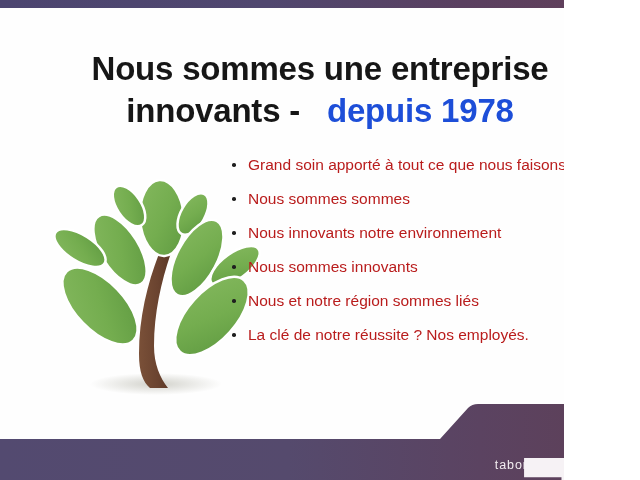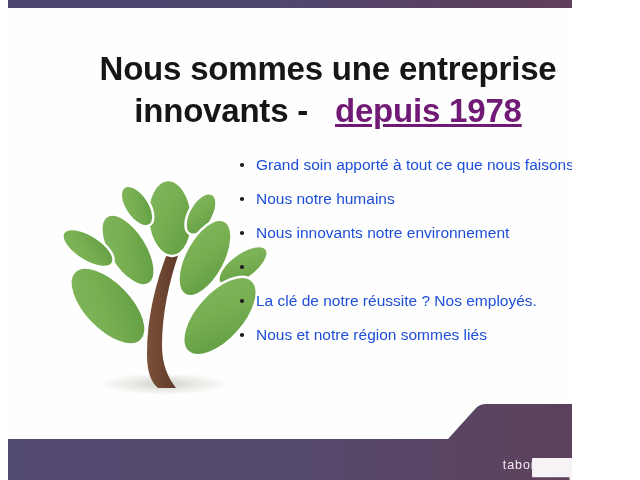--- a/index.html
+++ b/index.html
@@ -15,21 +15,20 @@
     font-family: "Liberation Sans", sans-serif;
     -webkit-font-smoothing: antialiased;
   }
 
   .slide {
     position: relative;
     width: 564px;
     height: 480px;
     background: #fefefe;
     overflow: hidden;
-    margin-left: 8px;
   }
 
   
   .top-stripe {
     position: absolute;
     left: 0;
     top: 0;
     width: 640px;
     height: 8px;
     background: linear-gradient(90deg, #4c4570 0%, #50476f 42%, #5a4060 72%, #633f58 100%);
@@ -48,22 +47,21 @@
     letter-spacing: -0.2px;
     color: #161616;
     padding: 0 18px;
     box-sizing: border-box;
   }
   .heading .line {
     display: block;
     white-space: nowrap;
   }
   .heading .accent {
-    color: #701a75;
-    text-decoration: underline;
+    color: #1d4ed8;
   }
   .heading .spacer {
     display: inline-block;
     width: 9px;
   }
 
   
   .tree-figure {
     position: absolute;
     left: 10px;
@@ -86,21 +84,21 @@
     margin: 0;
     padding: 0;
     list-style: none;
   }
   .bullet-item {
     position: relative;
     height: 34px;
     padding-left: 18px;
     font-size: 15.5px;
     line-height: 26px;
-    color: #1d4ed8;
+    color: #b91c1c;
     white-space: nowrap;
   }
   .bullet-dot {
     position: absolute;
     left: 2px;
     top: 11px;
     width: 3.5px;
     height: 3.5px;
     border-radius: 50%;
     background: #1f1f1f;
@@ -206,36 +204,37 @@
     </svg>
   </figure>
 
   <ul class="bullet-list">
     <li class="bullet-item">
       <span class="bullet-dot"></span>
       <span>Grand soin apporté à tout ce que nous faisons</span>
     </li>
     <li class="bullet-item">
       <span class="bullet-dot"></span>
-      <span>Nous notre humains</span>
+      <span>Nous sommes sommes</span>
     </li>
     <li class="bullet-item">
       <span class="bullet-dot"></span>
       <span>Nous innovants notre environnement</span>
     </li>
     <li class="bullet-item">
       <span class="bullet-dot"></span>
+      <span>Nous sommes innovants</span>
+    </li>
+    <li class="bullet-item">
+      <span class="bullet-dot"></span>
+      <span>Nous et notre région sommes liés</span>
     </li>
     <li class="bullet-item">
       <span class="bullet-dot"></span>
       <span>La clé de notre réussite ? Nos employés.</span>
-    </li>
-    <li class="bullet-item">
-      <span class="bullet-dot"></span>
-      <span>Nous et notre région sommes liés</span>
     </li>
   </ul>
 
   <div class="brand-bar">
     <svg viewBox="0 0 640 80" preserveAspectRatio="none" xmlns="http://www.w3.org/2000/svg" aria-hidden="true">
       <defs>
         <linearGradient id="barGrad" x1="0" y1="0" x2="1" y2="0">
           <stop offset="0%" stop-color="#534a70"></stop>
           <stop offset="45%" stop-color="#554a6d"></stop>
           <stop offset="75%" stop-color="#5b4361"></stop>

